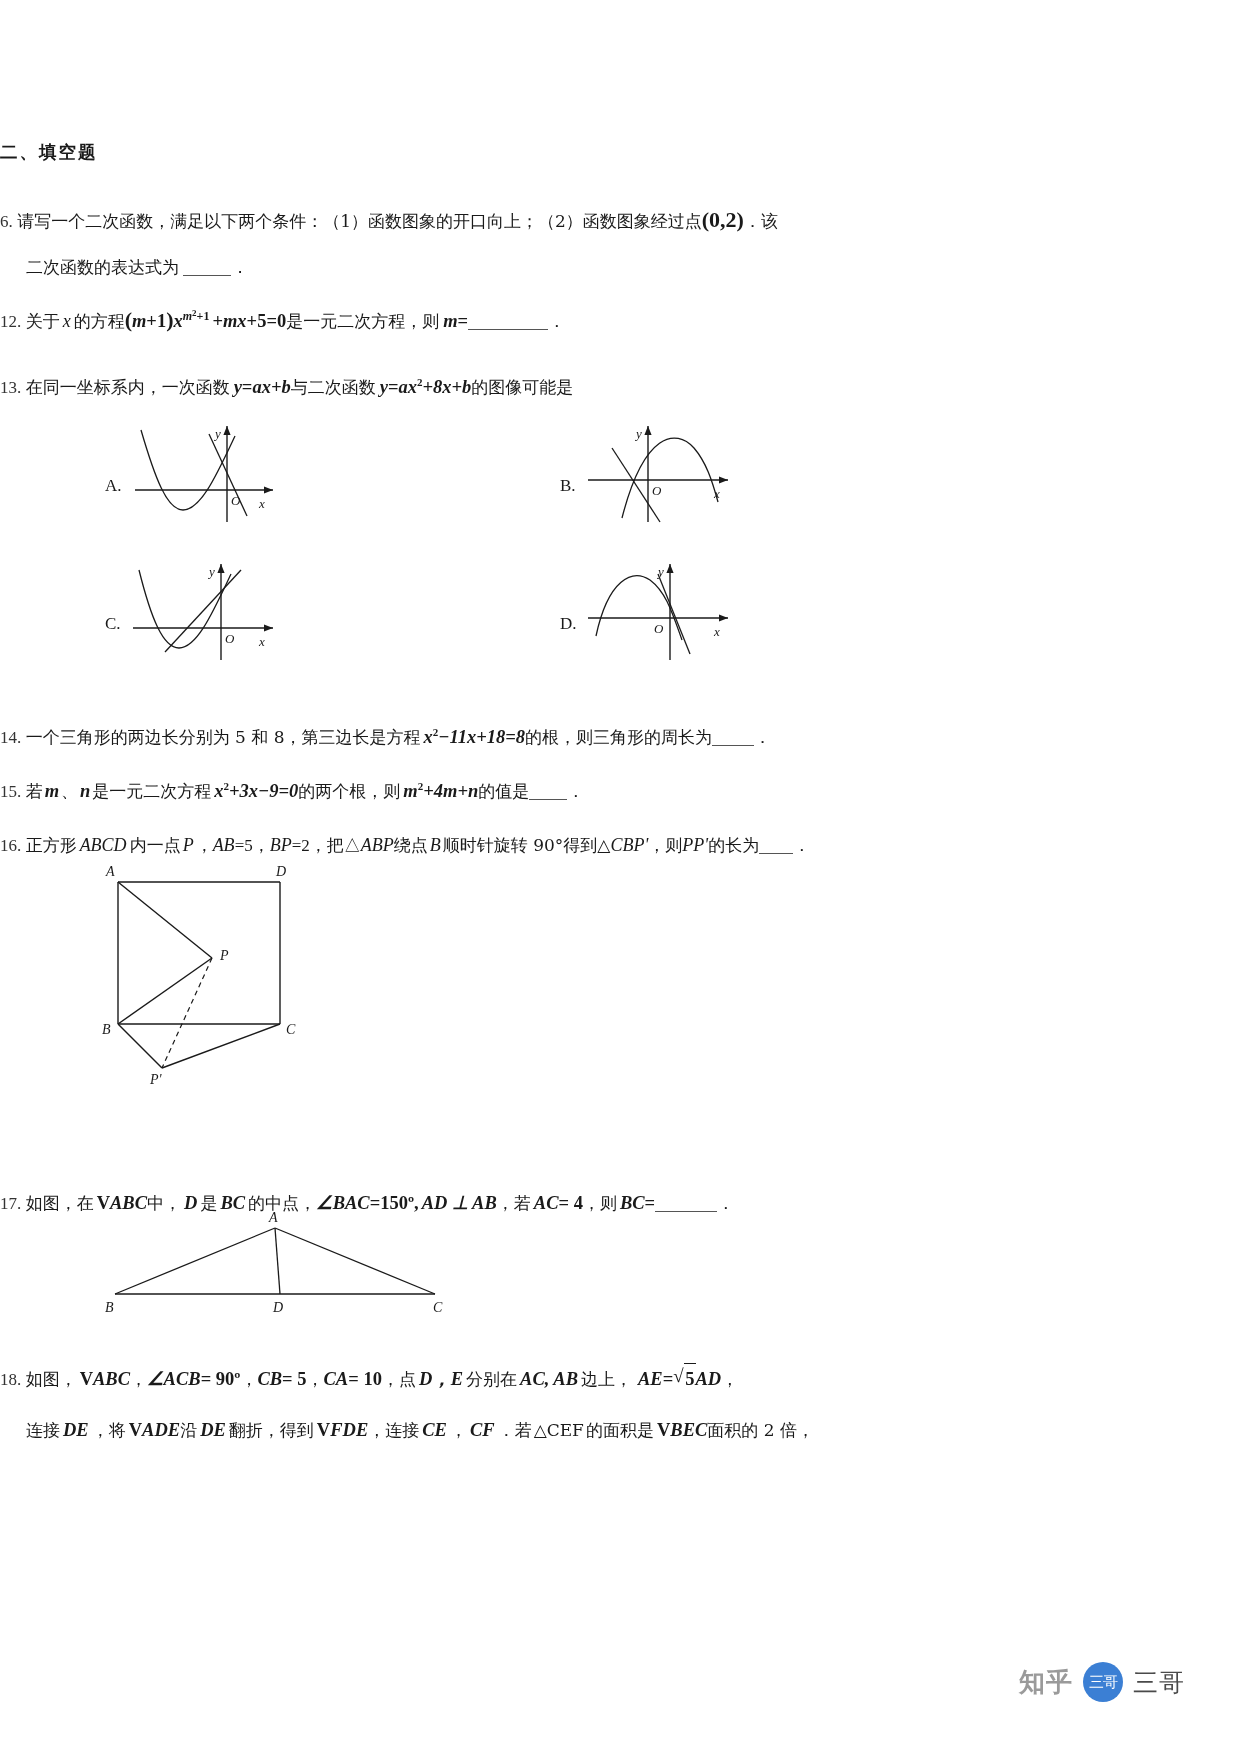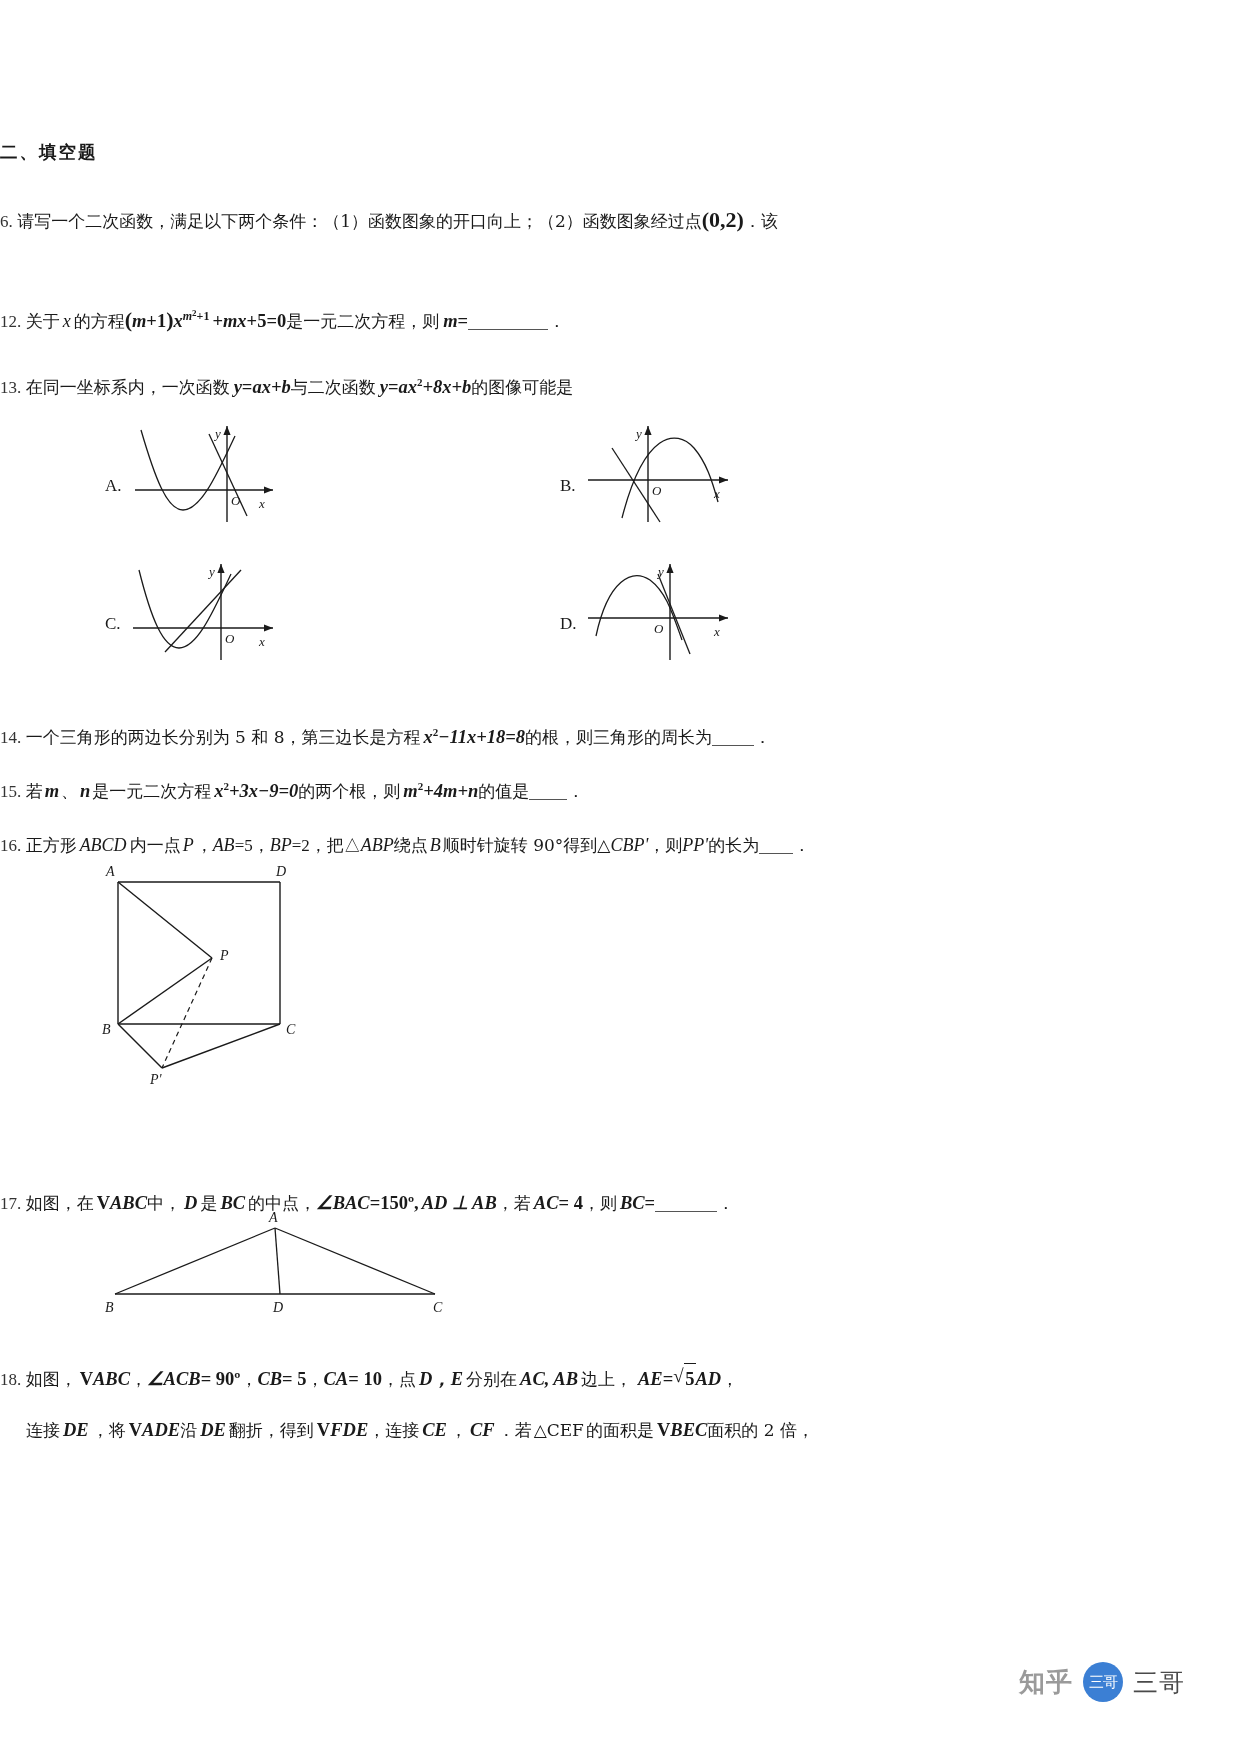--- a/index.html
+++ b/index.html
@@ -163,20 +163,24 @@
 <body>
 
 <div class="page">
 
   <div class="q section-heading" style="top:137px;">二、填空题</div>
 
   <div class="q" style="top:205px;">
     <span class="qnum">6.</span>
     <span class="cn">请写一个二次函数，满足以下两个条件：（1）函数图象的开口向上；（2）函数图象经过点</span><span class="paren-big">(0,2)</span><span class="cn">．该</span>
   </div>
+  <div class="q" style="top:252px;">
+    <span class="cn" style="margin-left:26px;">二次函数的表达式为</span>
+    <span class="blank" style="width:48px;"></span><span class="cn">．</span>
+  </div>
 
   <div class="q" style="top:305px;">
     <span class="qnum">12.</span>
     <span class="cn">关于</span><span class="mi" style="margin:0 3px;">x</span><span class="cn">的方程</span><span class="paren-big">(</span><span class="mb">m</span><span class="mbn">+1</span><span class="paren-big">)</span><span class="mb">x</span><sup class="e"><span class="mb" style="font-size:12px;">m</span><sup class="e2"><span class="mbn" style="font-size:9px;">2</span></sup><span class="mbn" style="font-size:12px;">+1</span></sup><span class="mbn" style="margin-left:3px;">+</span><span class="mb">mx</span><span class="mbn">+5=0</span><span class="cn">是一元二次方程，则</span><span class="mb" style="margin-left:4px;">m</span><span class="mbn">=</span><span class="blank" style="width:80px;"></span><span class="cn">．</span>
   </div>
 
   <div class="q" style="top:372px;">
     <span class="qnum">13.</span>
     <span class="cn">在同一坐标系内，一次函数</span><span class="mb" style="margin-left:4px;">y</span><span class="mbn">=</span><span class="mb">ax</span><span class="mb">+b</span><span class="cn">与二次函数</span><span class="mb" style="margin-left:4px;">y</span><span class="mbn">=</span><span class="mb">ax</span><sup class="e"><span class="mbn" style="font-size:11px;">2</span></sup><span class="mb">+8x+b</span><span class="cn">的图像可能是</span>
   </div>

